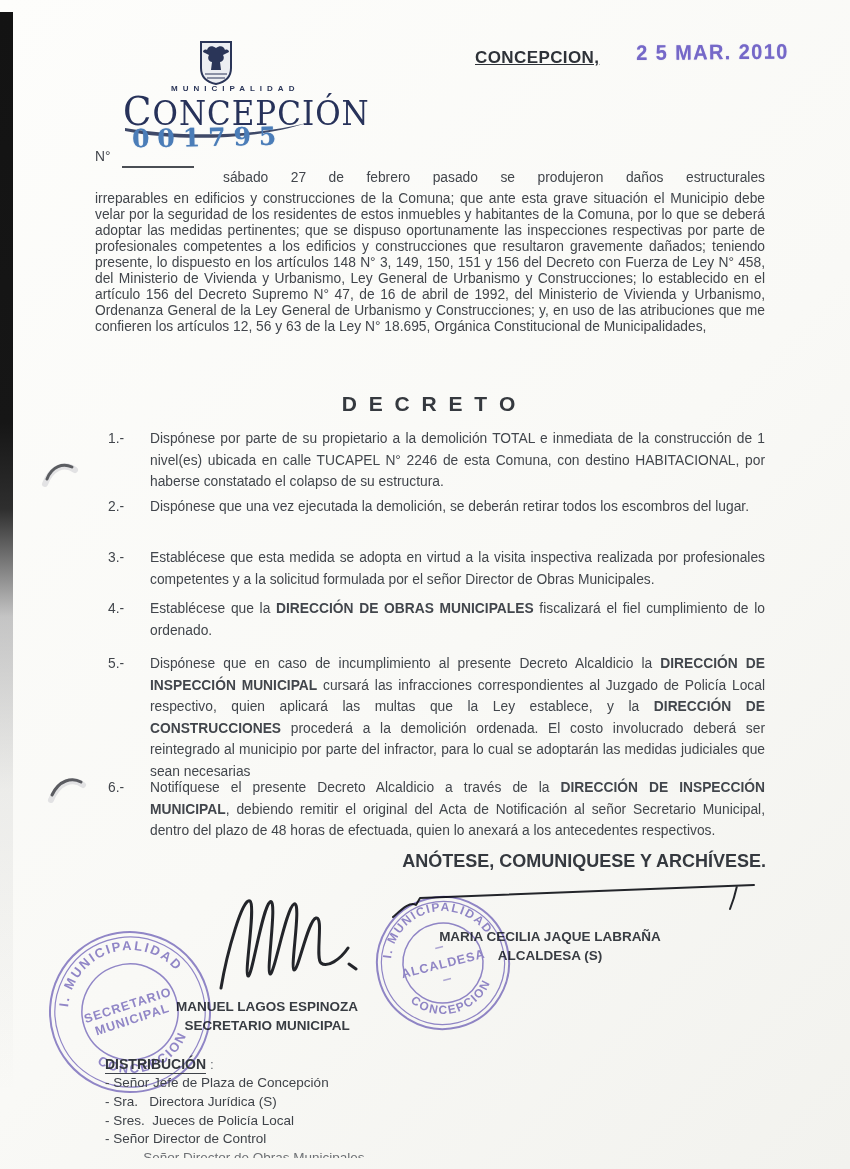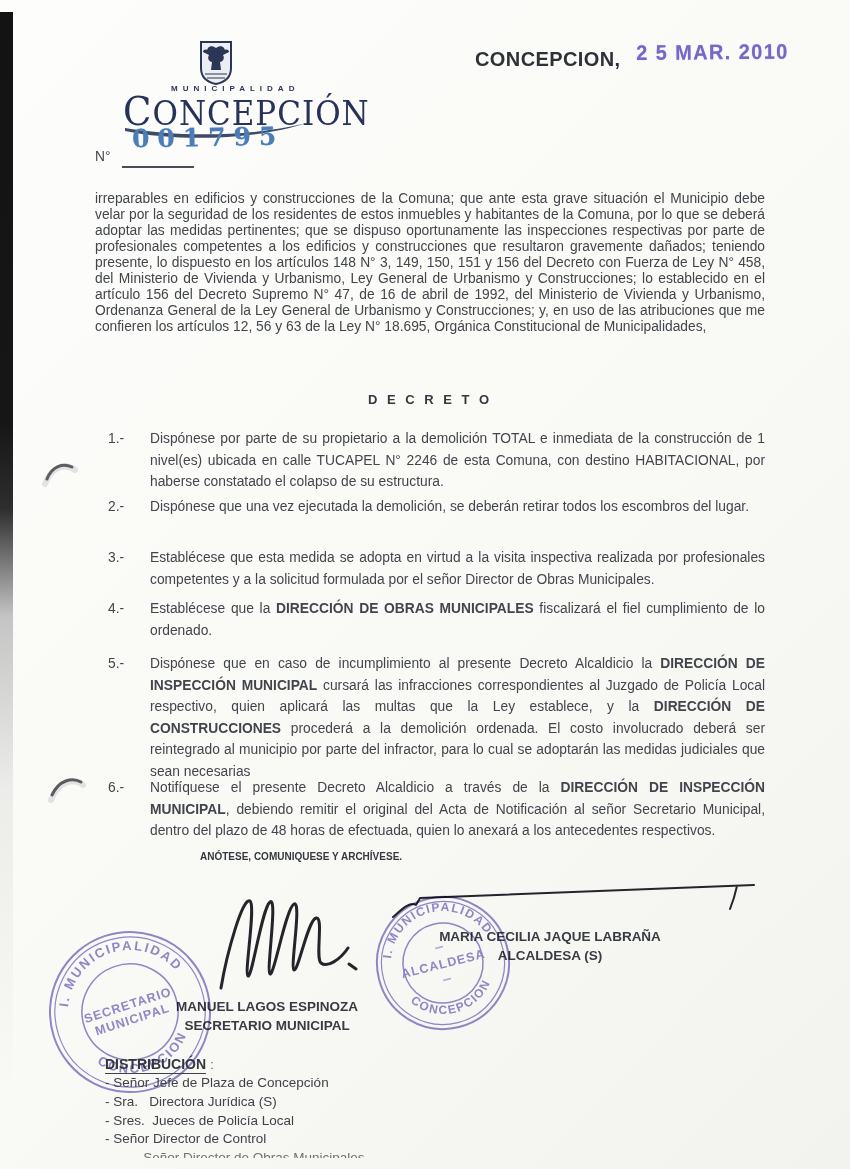--- a/index.html
+++ b/index.html
@@ -6,44 +6,44 @@
   .page{
     position:relative; width:850px; height:1169px; overflow:hidden;
     background:linear-gradient(135deg,#fdfdfb 0%,#f9f9f6 55%,#f2f2ee 100%);
     font-family:"Liberation Sans",sans-serif; color:#42464c;
   }
   .abs{position:absolute;}
   
   .scan-edge{left:0;top:12px;width:13px;height:1080px;
     background:linear-gradient(to bottom,#131313 0%,#161616 38%,#2e2e2e 46%,rgba(95,95,100,.35) 56%,rgba(150,150,150,.14) 72%,rgba(160,160,160,0) 100%);}
   
-  .city{left:475px;top:48px;font-size:20px;font-weight:bold;letter-spacing:.4px;color:#2e3238;}
+  .city{left:475px;top:48px;font-size:17px;font-weight:bold;letter-spacing:.4px;color:#2e3238;text-decoration:underline;}
   .date-stamp{left:636px;top:41px;font-size:21px;font-weight:bold;letter-spacing:1.5px;
     color:#7568c8;transform:scaleX(.95) rotate(-.5deg);transform-origin:left top;
     text-shadow:0 0 1px rgba(117,104,200,.55);font-family:"Liberation Sans",sans-serif;}
   .logo-small{left:171px;top:84px;font-size:8px;letter-spacing:5px;color:#2a3558;font-weight:bold;}
   .logo-name{left:123px;top:88px;width:190px;font-family:"DejaVu Serif",serif;font-size:31px;
     letter-spacing:1px;color:#27325a;transform:scaleY(1.06);transform-origin:left top;display:block;}
   .logo-name::first-letter{font-size:120%;}
   .folio{left:132px;top:123px;font-family:"DejaVu Serif",serif;font-weight:bold;font-size:25px;
     letter-spacing:8px;color:#4b7db8;transform:rotate(-1deg);text-shadow:0 0 1px rgba(75,125,184,.6);}
   
   .nprefix{left:95px;top:149px;font-size:13.8px;}
   .nblank{left:122px;top:146px;width:72px;height:20px;border-bottom:2px solid #4a4e54;}
   .v-line1{left:220px;top:148px;width:546px;font-size:13.8px;text-align:justify;text-align-last:justify;}
   .v-line2{left:223px;top:169.5px;width:542px;font-size:13.8px;text-align:justify;text-align-last:justify;}
   .v-body{left:95px;top:191px;width:670px;font-size:13.8px;line-height:16px;text-align:justify;}
   
-  .d-head{left:95px;top:392px;width:670px;text-align:center;font-size:13px;font-weight:bold;
+  .d-head{left:95px;top:392px;width:670px;text-align:center;font-size:21px;font-weight:bold;
     letter-spacing:3px;color:#35393f;}
   .item{left:108px;width:657px;display:flex;font-size:13.8px;line-height:21.6px;}
   .item .num{width:42px;flex:0 0 42px;}
   .item .itxt{flex:1;text-align:justify;}
   .b{font-weight:bold;}
-  .closing{left:200px;top:851px;width:566px;text-align:left;font-size:10px;font-weight:bold;color:#35393f;}
+  .closing{left:200px;top:851px;width:566px;text-align:right;font-size:18px;font-weight:bold;color:#35393f;}
   
   .sig-name{position:absolute;text-align:center;font-weight:bold;font-size:13.5px;color:#383c42;margin-top:8px;}
   svg{position:absolute;overflow:visible;}
   .ink{stroke:#23252a;fill:none;stroke-linecap:round;stroke-linejoin:round;}
   
   .stamp{mix-blend-mode:multiply;opacity:.85;}
   .stamp .ring{fill:none;stroke:#8174c6;}
   .stamp text{fill:#8174c6;font-family:"Liberation Sans",sans-serif;font-weight:bold;}
   .stamp .arc{font-size:13px;letter-spacing:2px;text-anchor:middle;}
   .stamp .arc2{font-size:12px;letter-spacing:1.5px;text-anchor:middle;}
@@ -73,20 +73,21 @@
   <svg class="abs" style="left:123px;top:121px;" width="188" height="20" viewBox="0 0 188 20">
     <path d="M2,7 C60,17 132,15 184,2 C132,19 55,21 2,10 Z" fill="#2a3558" opacity=".9"></path>
   </svg>
 
   <div class="abs city">CONCEPCION,</div>
   <div class="abs date-stamp">2 5 MAR. 2010</div>
   <div class="abs folio">001795</div>
 
   <span class="abs nprefix">N°</span>
   <span class="abs nblank"></span>
+  <div class="abs v-line2">sábado 27 de febrero pasado se produjeron daños estructurales</div>
   <div class="abs v-body">irreparables en edificios y construcciones de la Comuna; que ante esta grave situación el Municipio debe velar por la seguridad de los residentes de estos inmuebles y habitantes de la Comuna, por lo que se deberá adoptar las medidas pertinentes; que se dispuso oportunamente las inspecciones respectivas por parte de profesionales competentes a los edificios y construcciones que resultaron gravemente dañados; teniendo presente, lo dispuesto en los artículos 148 N° 3, 149, 150, 151 y 156 del Decreto con Fuerza de Ley N° 458, del Ministerio de Vivienda y Urbanismo, Ley General de Urbanismo y Construcciones; lo establecido en el artículo 156 del Decreto Supremo  N° 47, de 16 de abril de 1992, del Ministerio de Vivienda y Urbanismo, Ordenanza General de la Ley General de Urbanismo y Construcciones; y, en uso de las atribuciones que me confieren los artículos 12, 56 y 63 de la Ley N° 18.695, Orgánica Constitucional de Municipalidades,</div>
 
   <div class="abs d-head">D E C R E T O</div>
 
   <div class="abs item" style="top:428px;">
     <span class="num">1.-</span>
     <div class="itxt"><span>Dispónese por parte de su propietario a la demolición TOTAL e inmediata de la construcción de 1 nivel(es) ubicada en calle TUCAPEL N° 2246 de esta Comuna, con destino HABITACIONAL, por haberse constatado el colapso de su estructura.</span></div>
   </div>
   <div class="abs item" style="top:496px;">
     <span class="num">2.-</span>

